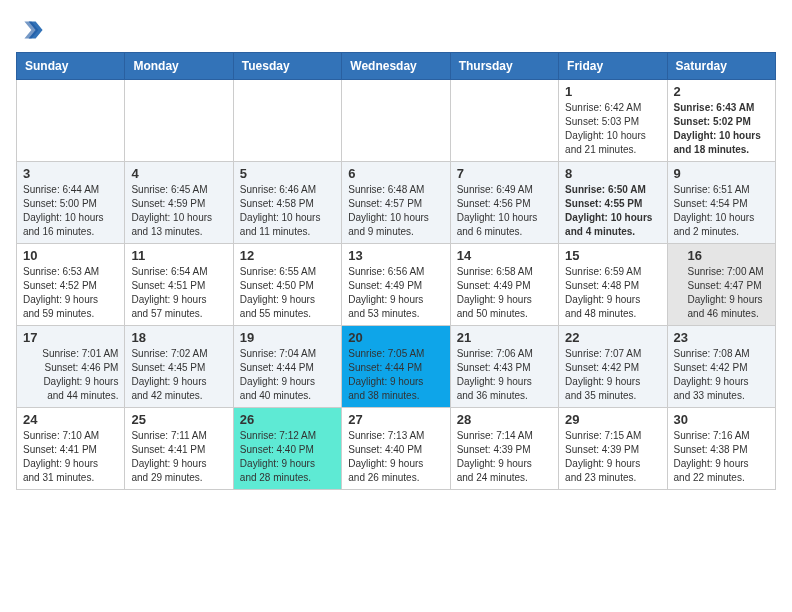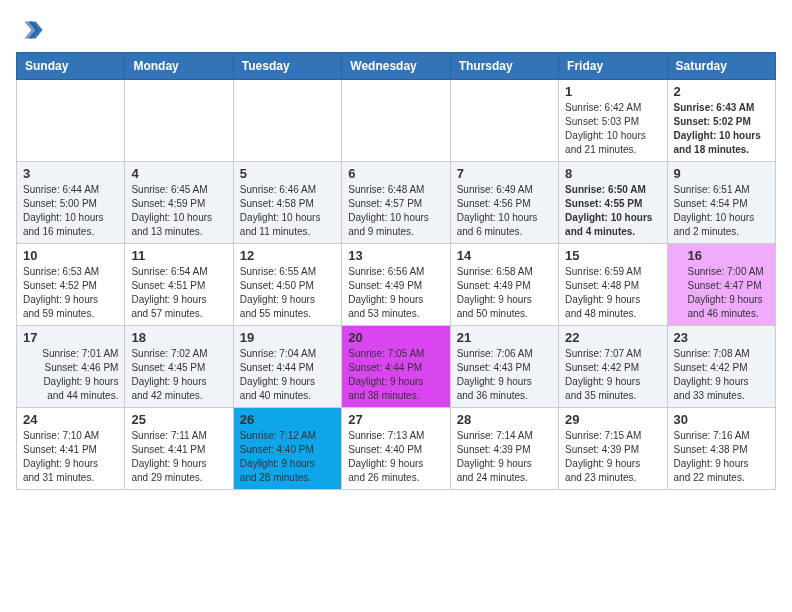--- a/index.html
+++ b/index.html
@@ -233,21 +233,21 @@
 Daylight: 9 hours
 and 50 minutes.</div>
         </td>
         <td style="background: rgb(255, 255, 255);">
           <span class="day-number">15</span>
           <div class="day-info" style="white-space: pre-line;">Sunrise: 6:59 AM
 Sunset: 4:48 PM
 Daylight: 9 hours
 and 48 minutes.</div>
         </td>
-        <td style="background: #f0abfc; padding-left: 20px;">
+        <td style="background: #e5e5e5; padding-left: 20px;">
           <span class="day-number">16</span>
           <div class="day-info" style="white-space: pre-line;">Sunrise: 7:00 AM
 Sunset: 4:47 PM
 Daylight: 9 hours
 and 46 minutes.</div>
         </td>
       </tr>
       <tr>
         <td style="background: rgb(240, 244, 248);">
           <span class="day-number">17</span>
@@ -263,21 +263,21 @@
 Daylight: 9 hours
 and 42 minutes.</div>
         </td>
         <td style="background: rgb(240, 244, 248);">
           <span class="day-number">19</span>
           <div class="day-info" style="white-space: pre-line;">Sunrise: 7:04 AM
 Sunset: 4:44 PM
 Daylight: 9 hours
 and 40 minutes.</div>
         </td>
-        <td style="background: #d946ef;">
+        <td style="background: #0ea5e9;">
           <span class="day-number">20</span>
           <div class="day-info" style="white-space: pre-line;">Sunrise: 7:05 AM
 Sunset: 4:44 PM
 Daylight: 9 hours
 and 38 minutes.</div>
         </td>
         <td style="background: rgb(240, 244, 248);">
           <span class="day-number">21</span>
           <div class="day-info" style="white-space: pre-line;">Sunrise: 7:06 AM
 Sunset: 4:43 PM
@@ -307,21 +307,21 @@
 Daylight: 9 hours
 and 31 minutes.</div>
         </td>
         <td style="background: rgb(255, 255, 255);">
           <span class="day-number">25</span>
           <div class="day-info" style="white-space: pre-line;">Sunrise: 7:11 AM
 Sunset: 4:41 PM
 Daylight: 9 hours
 and 29 minutes.</div>
         </td>
-        <td style="background: #0ea5e9;">
+        <td style="background: #5eead4;">
           <span class="day-number">26</span>
           <div class="day-info" style="white-space: pre-line;">Sunrise: 7:12 AM
 Sunset: 4:40 PM
 Daylight: 9 hours
 and 28 minutes.</div>
         </td>
         <td style="background: rgb(255, 255, 255);">
           <span class="day-number">27</span>
           <div class="day-info" style="white-space: pre-line;">Sunrise: 7:13 AM
 Sunset: 4:40 PM

